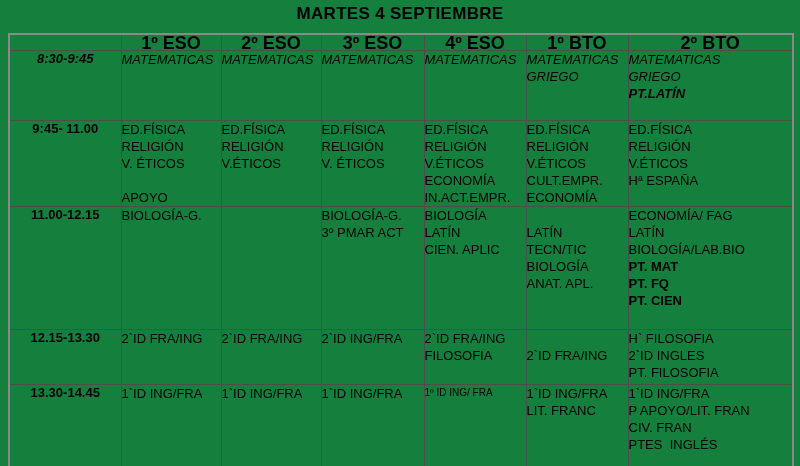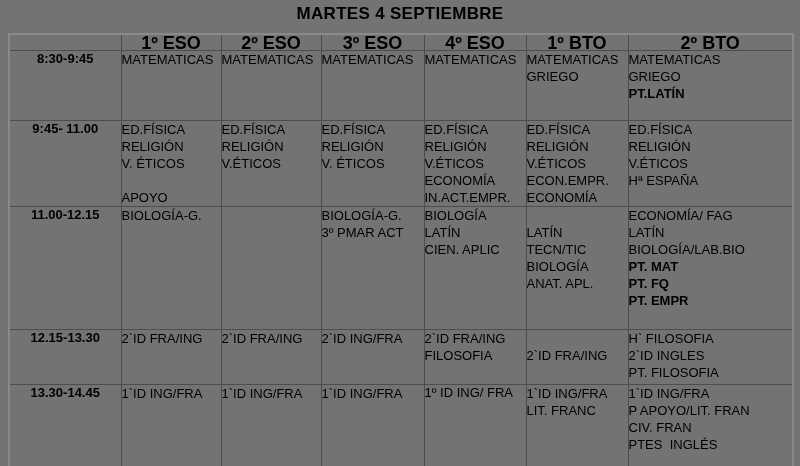--- a/index.html
+++ b/index.html
@@ -6,21 +6,21 @@
     margin: 0;
     padding: 0;
     background: #ffffff;
     font-family: "Liberation Sans", sans-serif;
     color: #000000;
   }
   .page {
     position: relative;
     width: 800px;
     height: 466px;
-    background: #737373;
+    background: #15803d;
     overflow: hidden;
   }
   .title {
     position: absolute;
     top: 4px;
     left: 0;
     width: 800px;
     text-align: center;
     font-size: 17px;
     font-weight: bold;
@@ -64,25 +64,25 @@
     padding: 2px 3px 0 3px;
     margin-left: 24px;
   }
   .line {
     line-height: 17px;
     min-height: 17px;
     white-space: pre-wrap;
   }
   .line.bold { font-weight: bold; }
   .line.small {
-    font-size: 13px;
+    font-size: 10px;
     line-height: 15px;
     min-height: 15px;
   }
-  tr.r1 { height: 70px; }
+  tr.r1 { height: 70px; font-style: italic; }
   tr.r2 { height: 84px; }
   tr.r3 { height: 123px; padding-left: 40px; }
   tr.r4 { height: 55px; border-radius: 15px; }
   tr.r5 { height: 91px; }
 </style>
 </head>
 <body>
 
 <div class="page">
   <div class="title">MARTES 4 SEPTIEMBRE</div>
@@ -156,21 +156,21 @@
             <div class="line">ED.FÍSICA</div>
             <div class="line">RELIGIÓN</div>
             <div class="line">V.ÉTICOS</div>
             <div class="line">ECONOMÍA</div>
             <div class="line">IN.ACT.EMPR.</div>
           </td>
         <td class="cell">
             <div class="line">ED.FÍSICA</div>
             <div class="line">RELIGIÓN</div>
             <div class="line">V.ÉTICOS</div>
-            <div class="line">ECON.EMPR.</div>
+            <div class="line">CULT.EMPR.</div>
             <div class="line">ECONOMÍA</div>
           </td>
         <td class="cell">
             <div class="line">ED.FÍSICA</div>
             <div class="line">RELIGIÓN</div>
             <div class="line">V.ÉTICOS</div>
             <div class="line">Hª ESPAÑA</div>
           </td>
       </tr>
       <tr class="r3">
@@ -194,21 +194,21 @@
             <div class="line">TECN/TIC</div>
             <div class="line">BIOLOGÍA</div>
             <div class="line">ANAT. APL.</div>
           </td>
         <td class="cell">
             <div class="line">ECONOMÍA/ FAG</div>
             <div class="line">LATÍN</div>
             <div class="line">BIOLOGÍA/LAB.BIO</div>
             <div class="line bold">PT. MAT</div>
             <div class="line bold">PT. FQ</div>
-            <div class="line bold">PT. EMPR</div>
+            <div class="line bold">PT. CIEN</div>
           </td>
       </tr>
       <tr class="r4">
         <td class="time">12.15-13.30</td>
         <td class="cell">
             <div class="line">2`ID FRA/ING</div>
           </td>
         <td class="cell">
             <div class="line">2`ID FRA/ING</div>
           </td>

